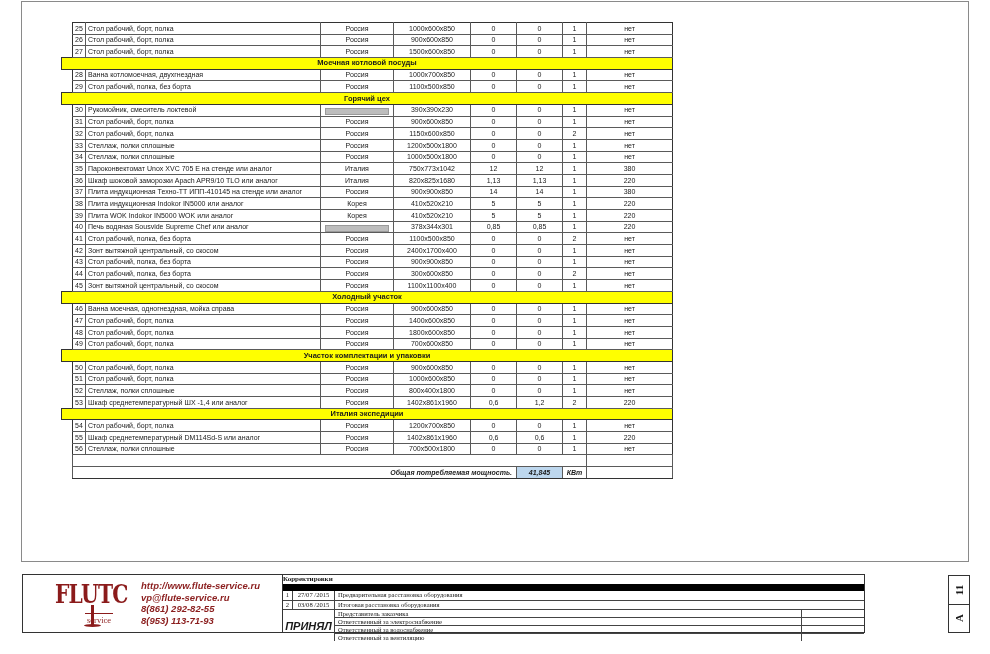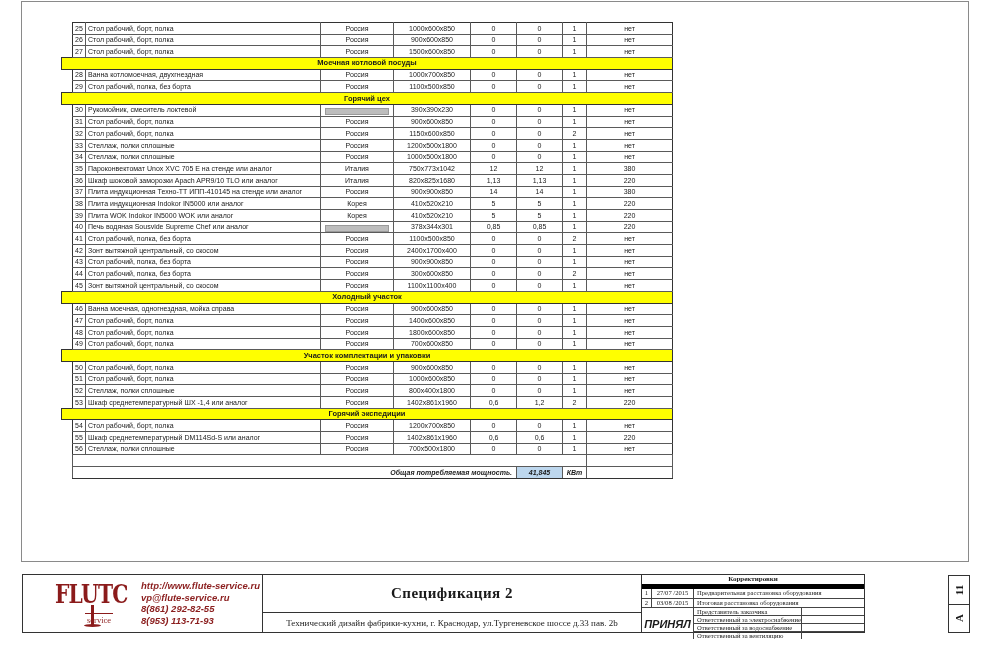--- a/index.html
+++ b/index.html
@@ -33,21 +33,21 @@
   .titleblock{position:absolute;left:22px;top:574px;width:843px;height:59px;
               border:1px solid #333;box-sizing:border-box;display:flex;}
   .tb-left{width:260px;border-right:1px solid #333;box-sizing:border-box;position:relative;}
   .tb-center{width:411px;border-right:1px solid #333;box-sizing:border-box;
              display:flex;flex-direction:column;}
   .tb-title{flex:0 0 37px;border-bottom:1px solid #333;display:flex;align-items:center;justify-content:center;
             font-family:"Liberation Serif",serif;font-weight:bold;font-size:15px;letter-spacing:0.5px;}
   .tb-sub{flex:1;display:flex;align-items:center;justify-content:center;
           font-family:"Liberation Serif",serif;font-size:9px;}
   .tb-right{flex:1;display:flex;flex-direction:column;font-family:"Liberation Serif",serif;}
-  .rev-header{flex:0 0 9px;border-bottom:5px solid #000000;text-align:center;font-weight:bold;
+  .rev-header{flex:0 0 9px;border-bottom:7px solid #000000;font-weight:bold;
               font-size:7px;line-height:9px;}
   .rev-row{flex:0 0 8.5px;border-bottom:1px solid #444;display:flex;font-size:6.6px;line-height:8.5px;}
   .rev-num{width:10px;border-right:1px solid #444;text-align:center;box-sizing:border-box;}
   .rev-date{width:42px;border-right:1px solid #444;text-align:center;box-sizing:border-box;}
   .rev-desc{flex:1;padding-left:3px;box-sizing:border-box;white-space:nowrap;overflow:hidden;}
   .approval{flex:1;display:flex;}
   .appr-label{width:52px;border-right:1px solid #444;display:flex;align-items:center;justify-content:center;
               font-family:"Liberation Sans",sans-serif;font-weight:bold;font-style:italic;font-size:11px;box-sizing:border-box;}
   .appr-rows{flex:1;display:flex;flex-direction:column;}
   .appr-row{flex:1;display:flex;border-bottom:1px solid #444;font-size:6.6px;}
@@ -421,21 +421,21 @@
           <td class="c0">53</td>
           <td class="c1">Шкаф среднетемпературный ШХ -1,4 или аналог</td>
           <td class="c2">Россия</td>
           <td class="c3">1402х861х1960</td>
           <td class="c4">0,6</td>
           <td class="c5">1,2</td>
           <td class="c6">2</td>
           <td class="c7">220</td>
         </tr>
         <tr class="section-tr">
-          <td class="section" colspan="9">Горячий экспедиции</td>
+          <td class="section" colspan="9">Италия экспедиции</td>
         </tr>
         <tr class="item-tr">
           <td class="gutter"></td>
           <td class="c0">54</td>
           <td class="c1">Стол рабочий, борт, полка</td>
           <td class="c2">Россия</td>
           <td class="c3">1200х700х850</td>
           <td class="c4">0</td>
           <td class="c5">0</td>
           <td class="c6">1</td>
@@ -485,24 +485,20 @@
         <div class="logo-stem"></div>
         <div class="logo-base"></div>
         <div class="logo-service">service</div>
       </div>
       <div class="contacts" id="contacts">
           <div class="contact-line">http://www.flute-service.ru</div>
           <div class="contact-line">vp@flute-service.ru</div>
           <div class="contact-line">8(861) 292-82-55</div>
           <div class="contact-line">8(953) 113-71-93</div>
         </div>
-    </div>
-    <div class="tb-center">
-      <div class="tb-title">Спецификация 2</div>
-      <div class="tb-sub">Технический дизайн фабрики-кухни, г. Краснодар, ул.Тургеневское шоссе д.33 пав. 2b</div>
     </div>
     <div class="tb-right">
       <div class="rev-header">Корректировки</div>
       <div id="rev-rows">
           <div class="rev-row">
             <div class="rev-num">1</div>
             <div class="rev-date">27/07 /2015</div>
             <div class="rev-desc">Предварительная расстановка оборудования</div>
           </div>
           <div class="rev-row">

